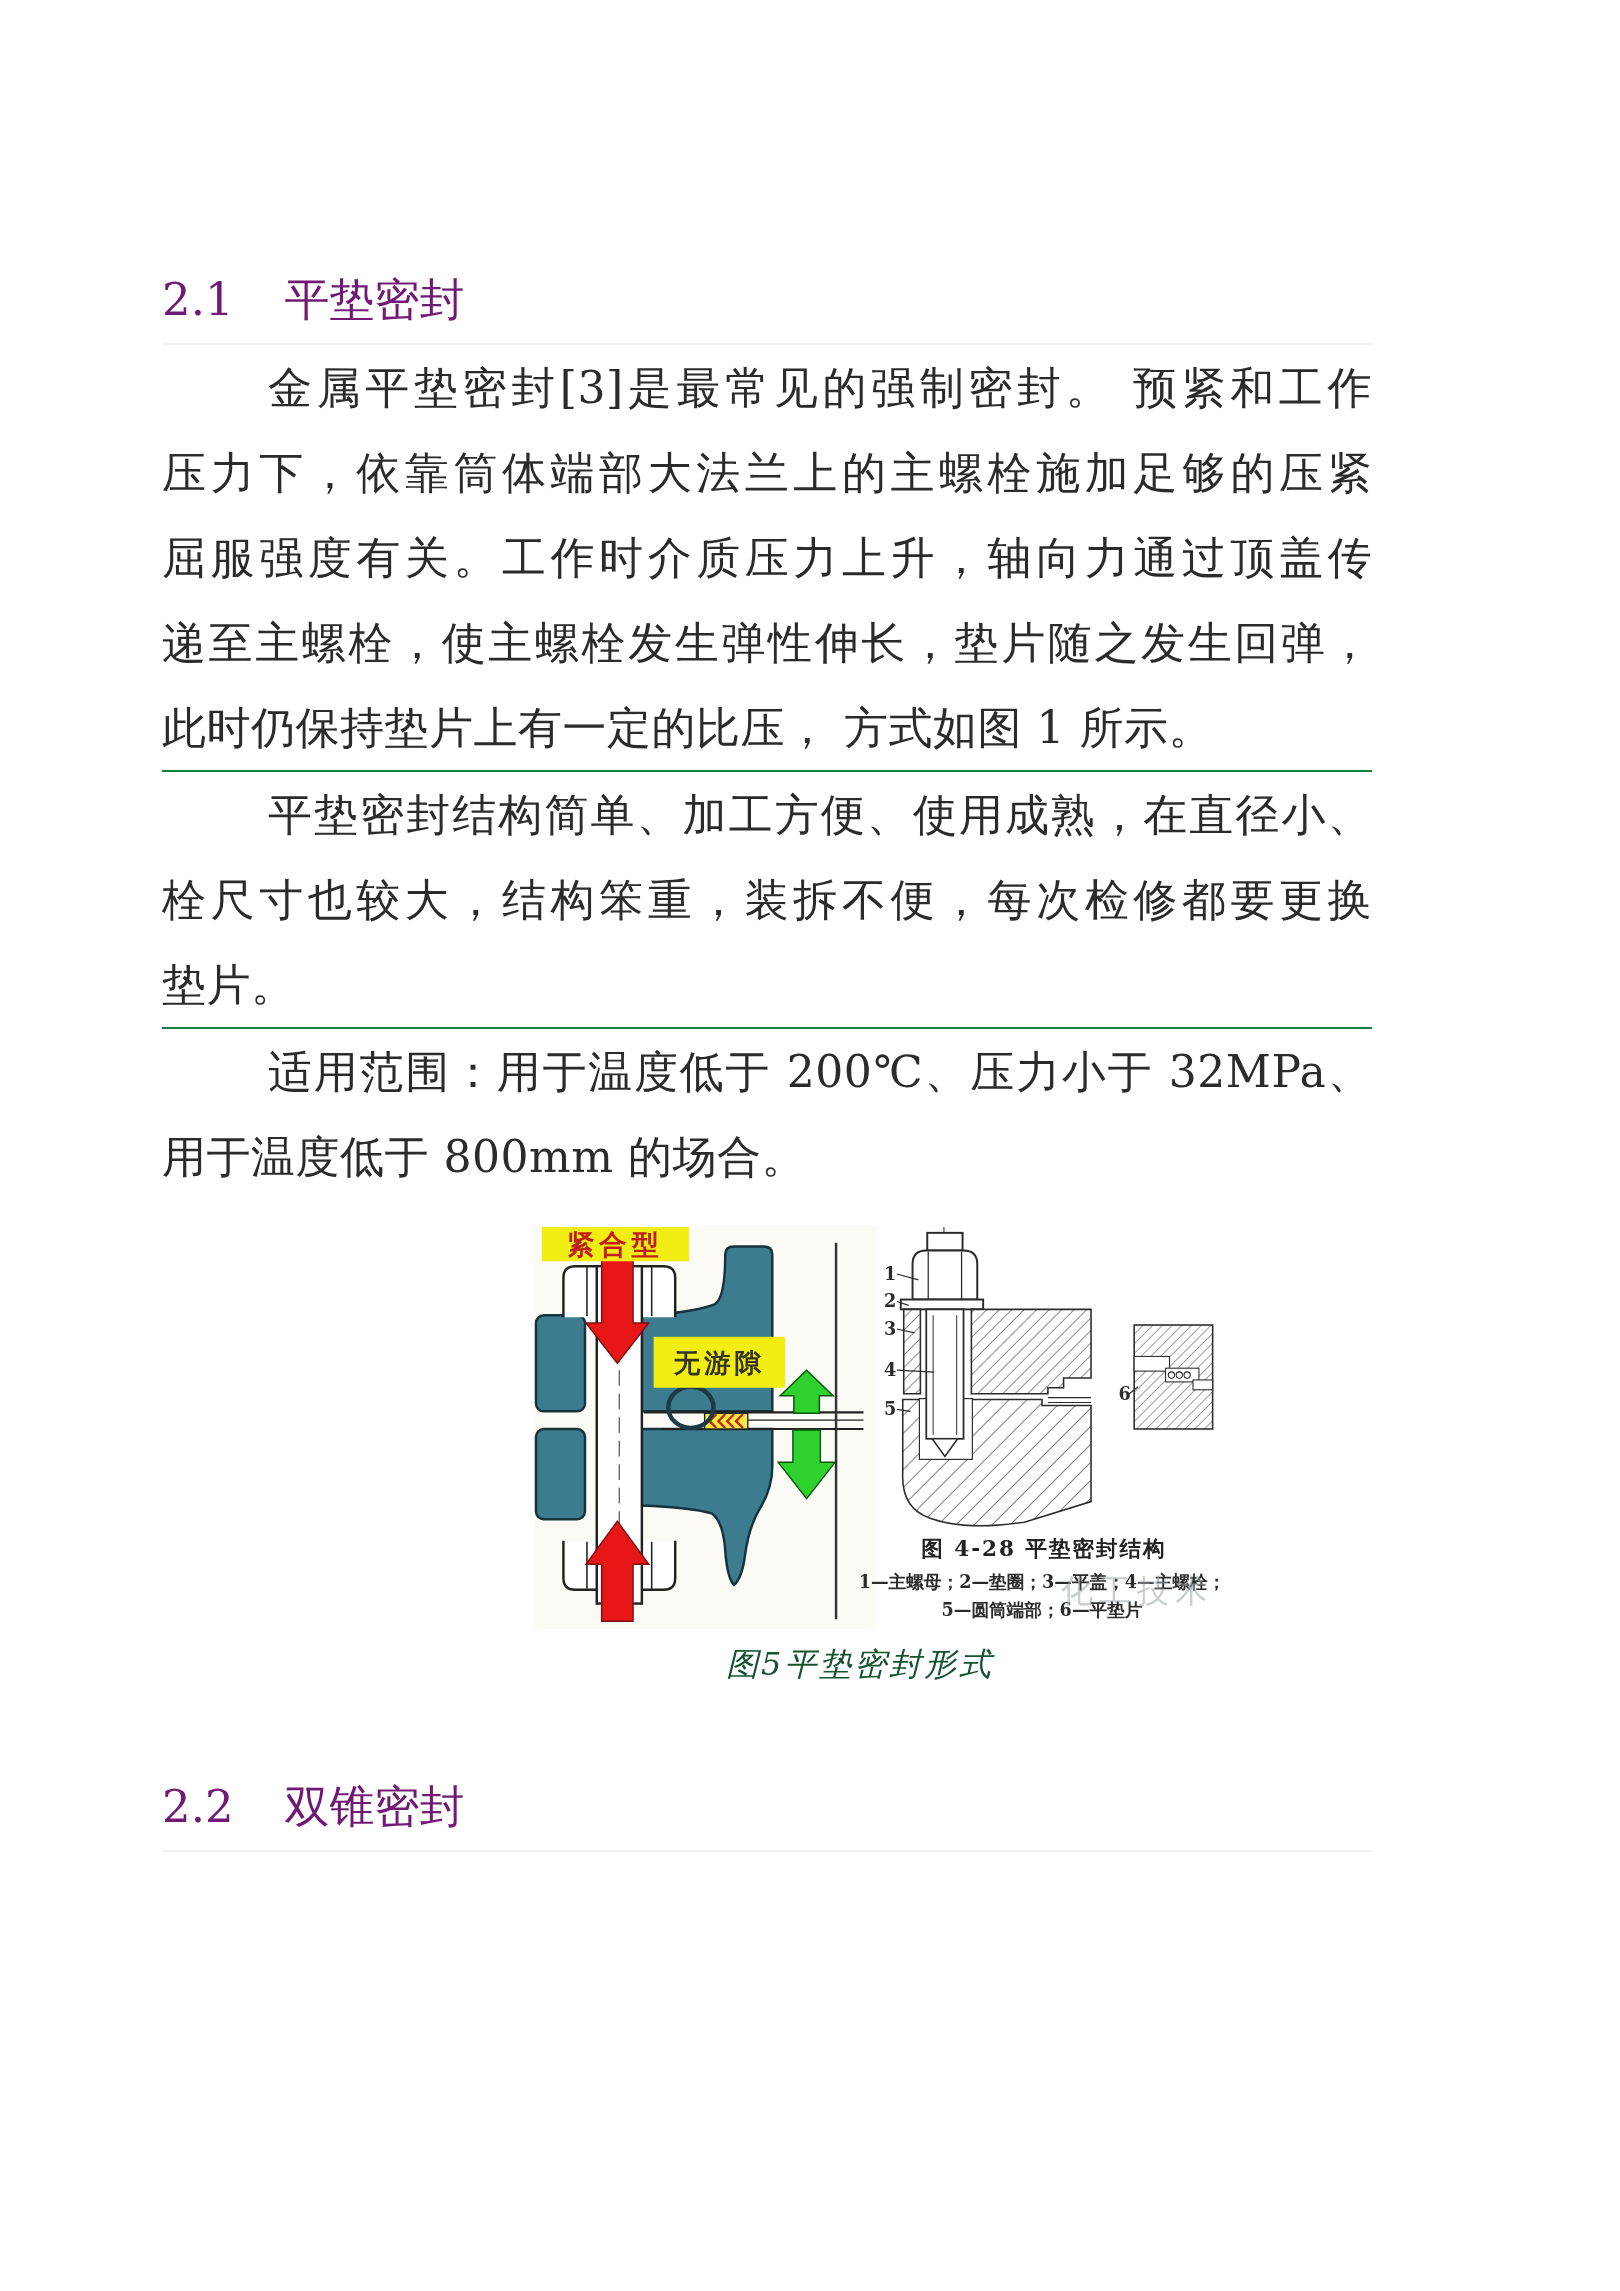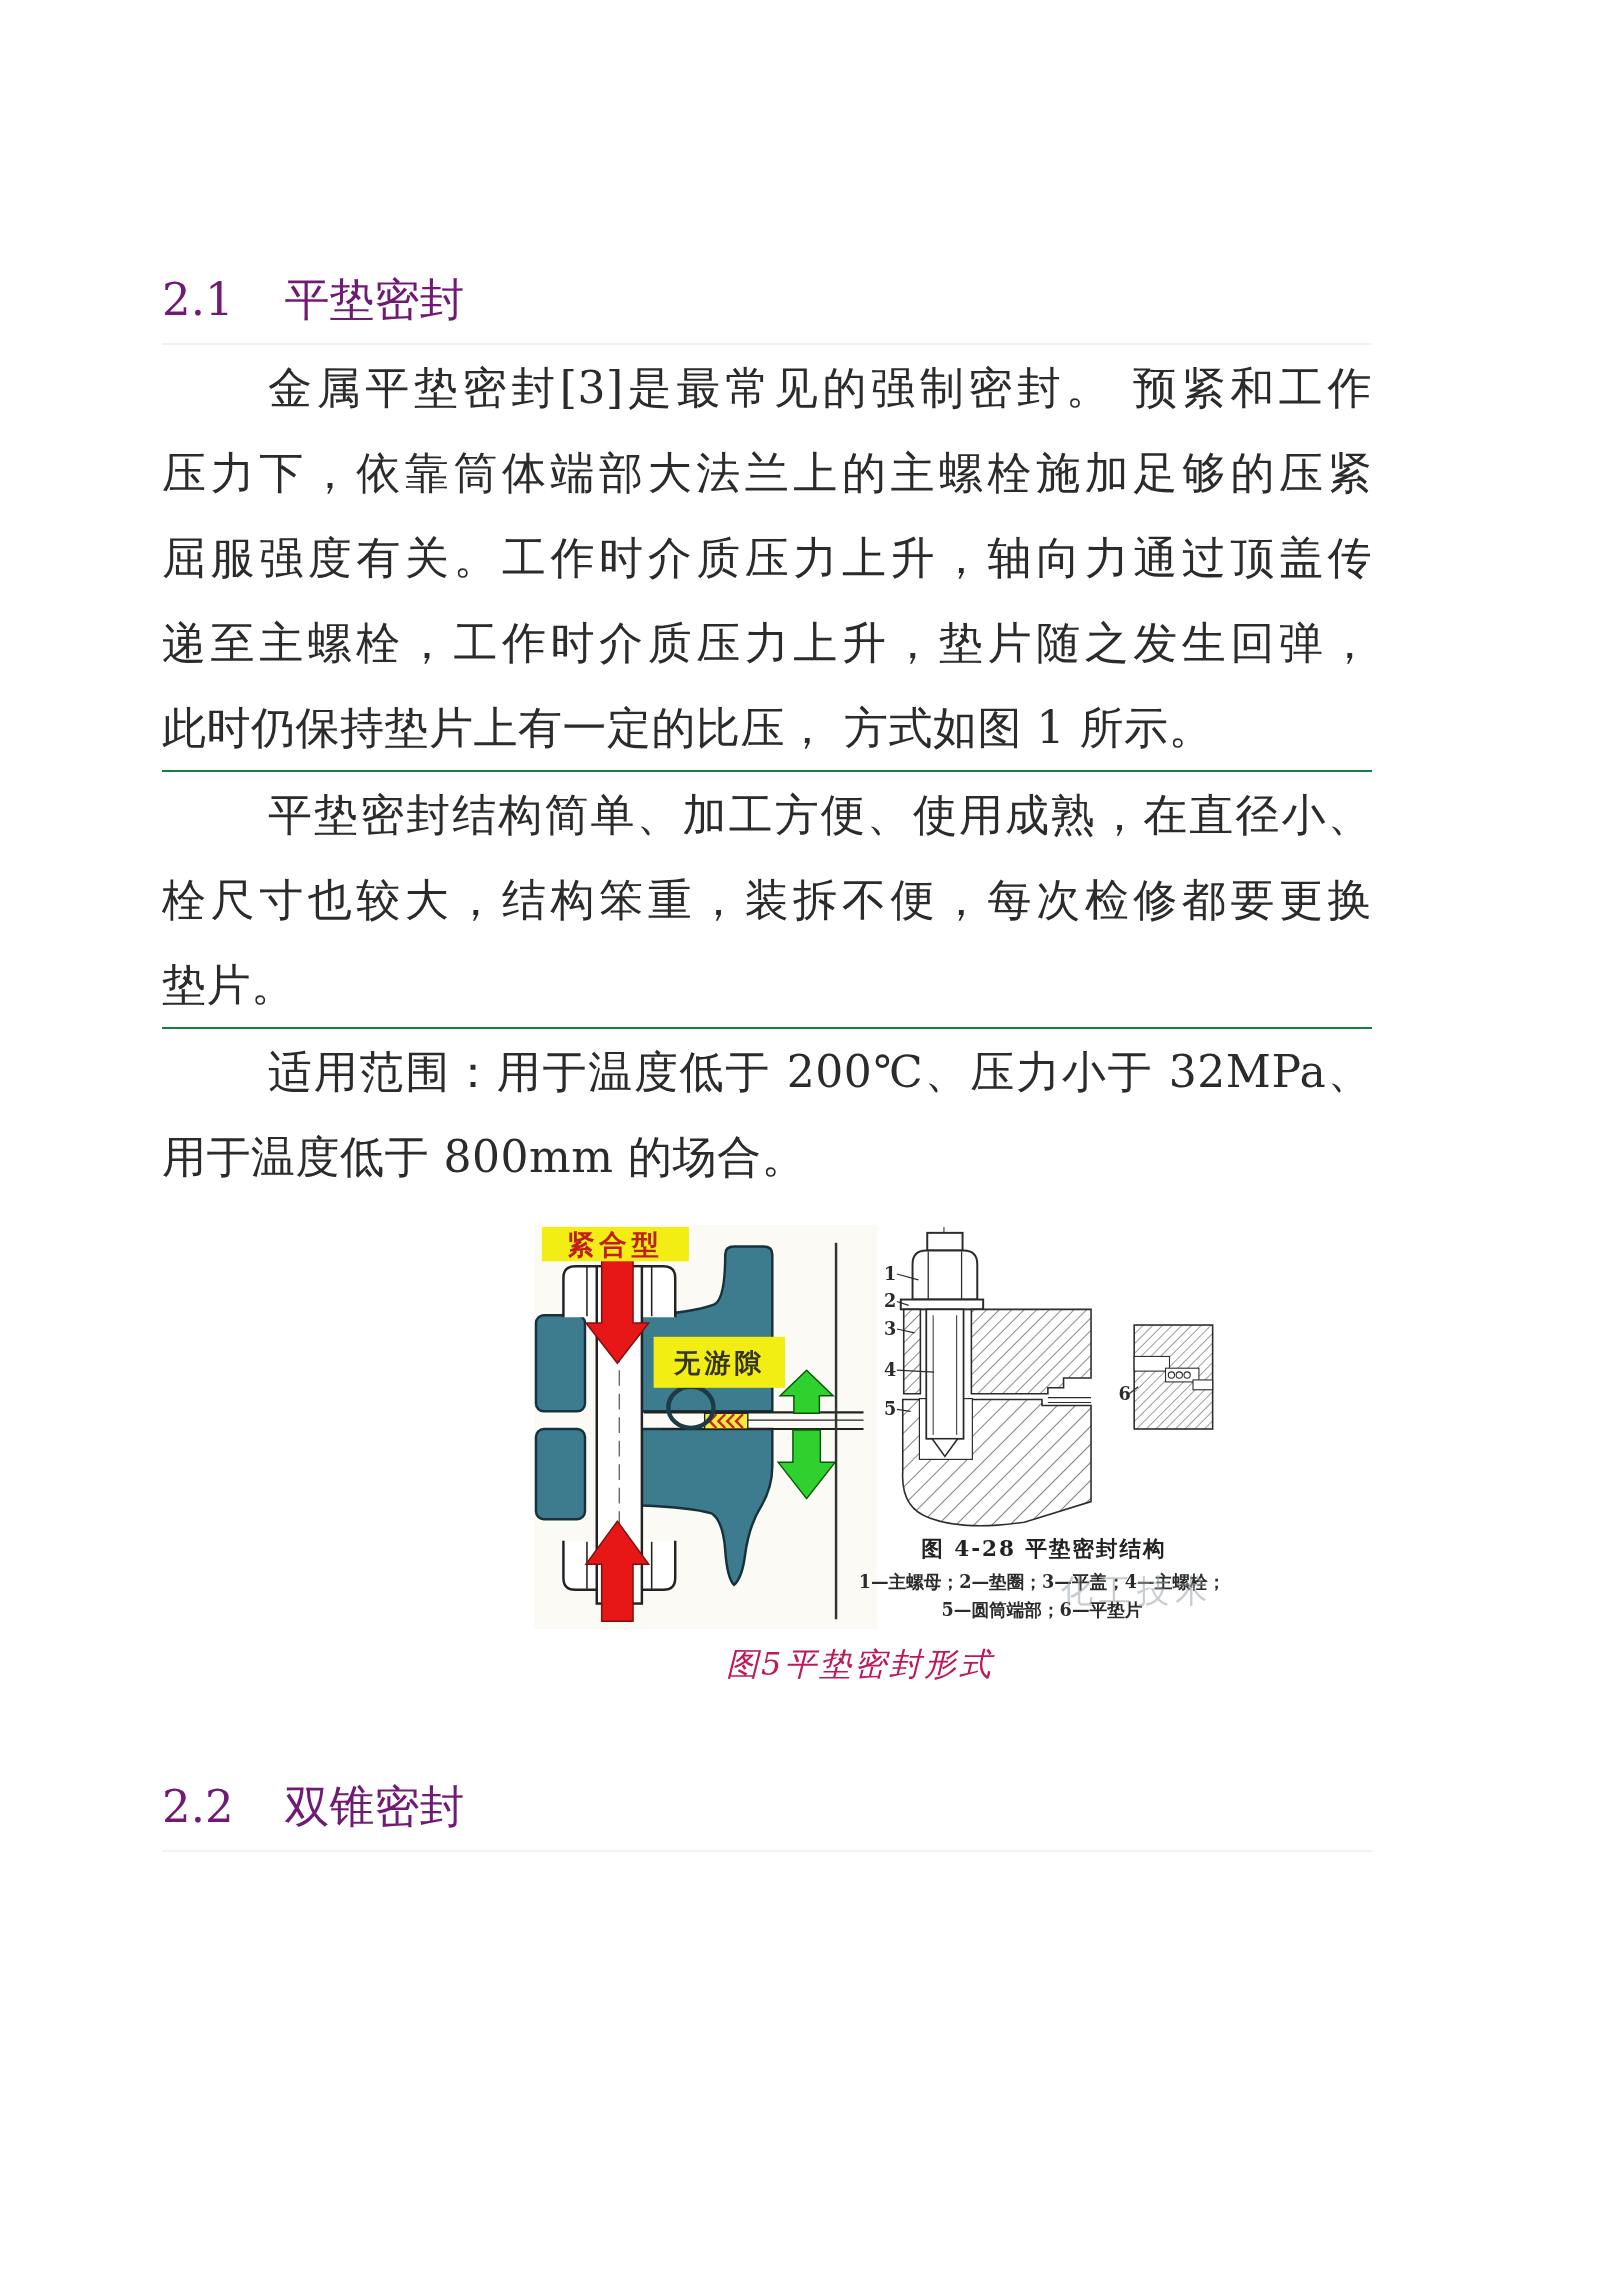--- a/index.html
+++ b/index.html
@@ -11,39 +11,39 @@
   .sec-heading .num{margin-right:51px;}
   .para{border-bottom:2px solid #15803d;}
   .para.nb{border-bottom:none;}
   .tline{font-size:44px;line-height:85px;text-align:justify;text-align-last:justify;
          text-justify:inter-character;letter-spacing:0.5px;}
   .tline.first{text-indent:106px;}
   .tline.nj{text-align-last:left;}
   .figure-wrap{margin-top:25.5px;margin-left:372px;width:711px;}
   .figure-wrap svg{display:block;}
   .fig5-caption{margin-top:9.8px;width:711px;padding-right:59px;box-sizing:border-box;
-                text-align:center;font-size:32px;font-style:italic;color:#be185d;
+                text-align:center;font-size:32px;font-style:italic;color:#14532d;
                 letter-spacing:2.9px;line-height:47px;}
   .h22{margin-top:76px;}
   text{font-family:"DejaVu Serif","Liberation Serif",serif;}
 </style>
 </head>
 <body>
 
 <div class="content">
 
   <div class="sec-heading">
     <span class="num">2.1</span><span>平垫密封</span>
   </div>
 
   <div class="para">
     <div class="tline first">金属平垫密封[3]是最常见的强制密封。 预紧和工作</div>
     <div class="tline">压力下，依靠筒体端部大法兰上的主螺栓施加足够的压紧</div>
     <div class="tline">屈服强度有关。工作时介质压力上升，轴向力通过顶盖传</div>
-    <div class="tline">递至主螺栓，工作时介质压力上升，垫片随之发生回弹，</div>
+    <div class="tline">递至主螺栓，使主螺栓发生弹性伸长，垫片随之发生回弹，</div>
     <div class="tline nj">此时仍保持垫片上有一定的比压， 方式如图 1 所示。</div>
   </div>
 
   <div class="para">
     <div class="tline first">平垫密封结构简单、加工方便、使用成熟，在直径小、</div>
     <div class="tline">栓尺寸也较大，结构笨重，装拆不便，每次检修都要更换</div>
     <div class="tline nj">垫片。</div>
   </div>
 
   <div class="para nb">

